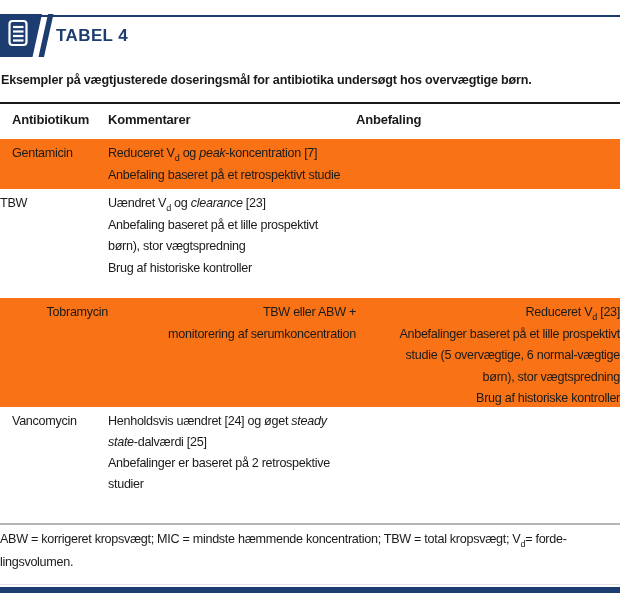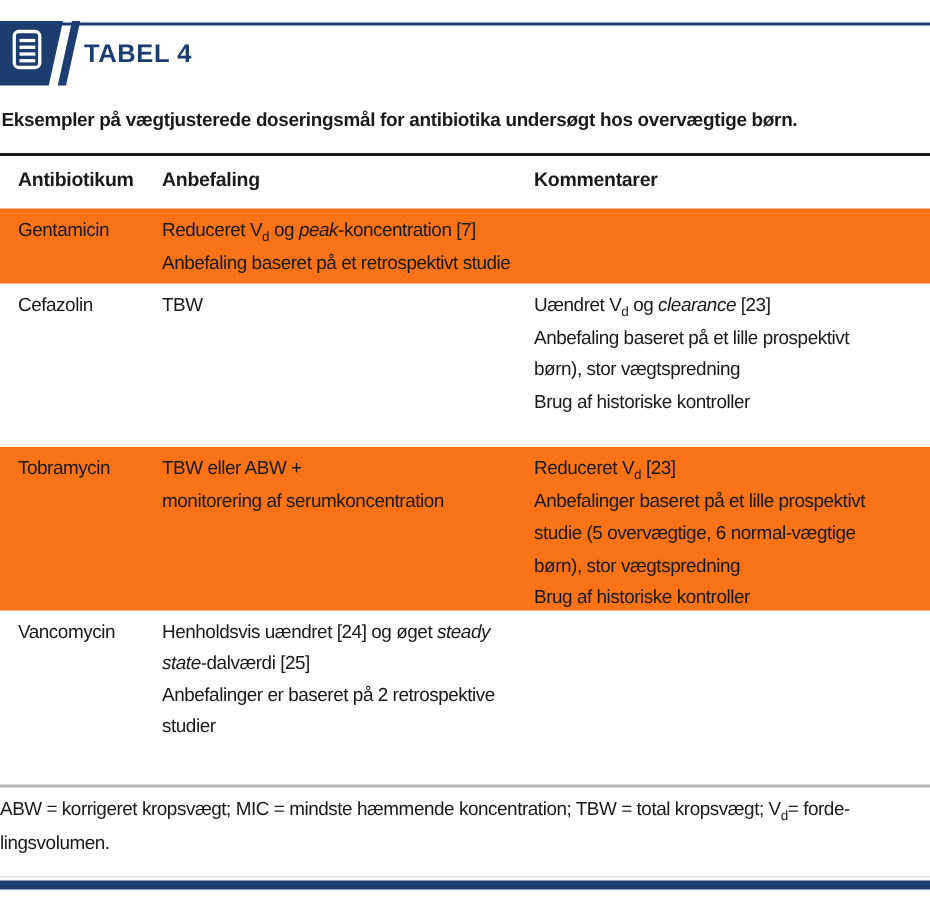--- a/index.html
+++ b/index.html
@@ -20,21 +20,21 @@
   }
   
   .tbl{position:absolute;left:0;right:0;top:102px;border-top:2px solid #1a1a1a;}
   .thead{height:27px;padding-top:8px;display:grid;grid-template-columns:108px 248px 264px;}
   .thead .hc{font-size:13px;font-weight:700;letter-spacing:-.2px;white-space:nowrap;}
   .c1pad{padding-left:12px;}
   .trow{display:grid;grid-template-columns:108px 248px 264px;padding-top:4px;box-sizing:border-box;}
   .trow.shade{background:#f97316;}
   .trow:nth-child(1){height:50px;}
   .trow:nth-child(2){height:109px;}
-  .trow:nth-child(3){height:109px;}
+  .trow:nth-child(3){height:109px;text-align:right;}
   .trow:nth-child(4){height:124px;}
   .cell{font-size:12.6px;letter-spacing:-.3px;line-height:21.5px;}
   .trow:nth-child(4) .cell{line-height:21px;}
   .cell .ln{white-space:nowrap;}
   .cell sub{font-size:9px;line-height:0;}
   .tbl-bottom-rule{position:absolute;left:0;right:0;top:523px;height:1.5px;background:#b5b5b5;}
   
   .footnote{position:absolute;left:0;top:528px;font-size:12.6px;letter-spacing:-.3px;line-height:22.5px;}
   .footnote .ln{white-space:nowrap;}
   .footnote sub{font-size:9px;line-height:0;}
@@ -59,37 +59,34 @@
     <line x1="13" y1="40.5" x2="23.5" y2="40.5" stroke="#ffffff" stroke-width="2.2"></line>
   </svg>
 
   <div class="tabel-title">TABEL 4</div>
 
   <div class="subtitle">Eksempler på vægtjusterede doseringsmål for antibiotika undersøgt hos overvægtige børn.</div>
 
   <div class="tbl">
     <div class="thead">
       <div class="hc c1pad">Antibiotikum</div>
+      <div class="hc">Kommentarer</div>
       <div class="hc">Anbefaling</div>
-      <div class="hc">Kommentarer</div>
     </div>
     <div id="tbody">
         <div class="trow shade">
           <div class="cell c1pad">
             <div class="ln">Gentamicin</div>
           </div>
           <div class="cell">
             <div class="ln">Reduceret V<sub>d</sub> og <i>peak</i>-koncentration [7]</div>
             <div class="ln">Anbefaling baseret på et retrospektivt studie</div>
           </div>
         </div>
         <div class="trow">
-          <div class="cell c1pad">
-            <div class="ln">Cefazolin</div>
-          </div>
           <div class="cell">
             <div class="ln">TBW</div>
           </div>
           <div class="cell">
             <div class="ln">Uændret V<sub>d</sub> og <i>clearance</i> [23]</div>
             <div class="ln">Anbefaling baseret på et lille prospektivt</div>
             <div class="ln">børn), stor vægtspredning</div>
             <div class="ln">Brug af historiske kontroller</div>
           </div>
         </div>

